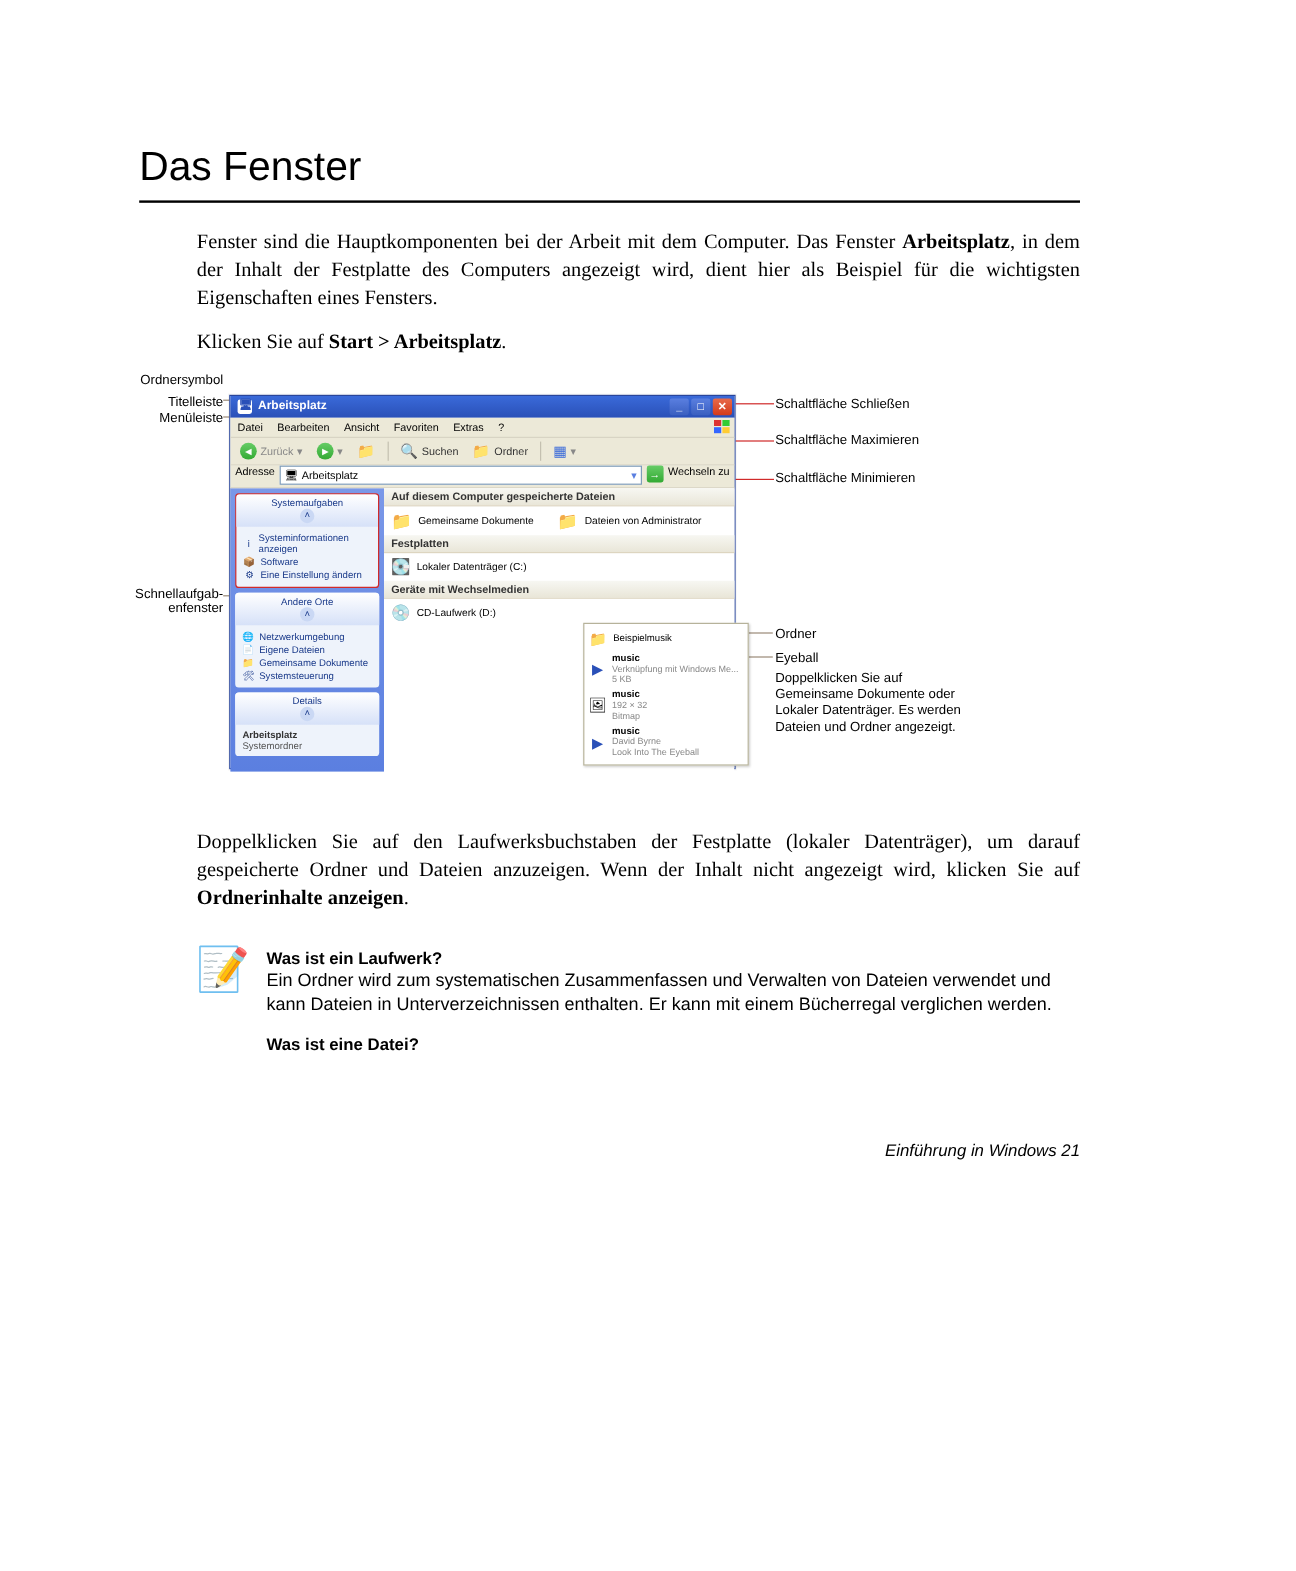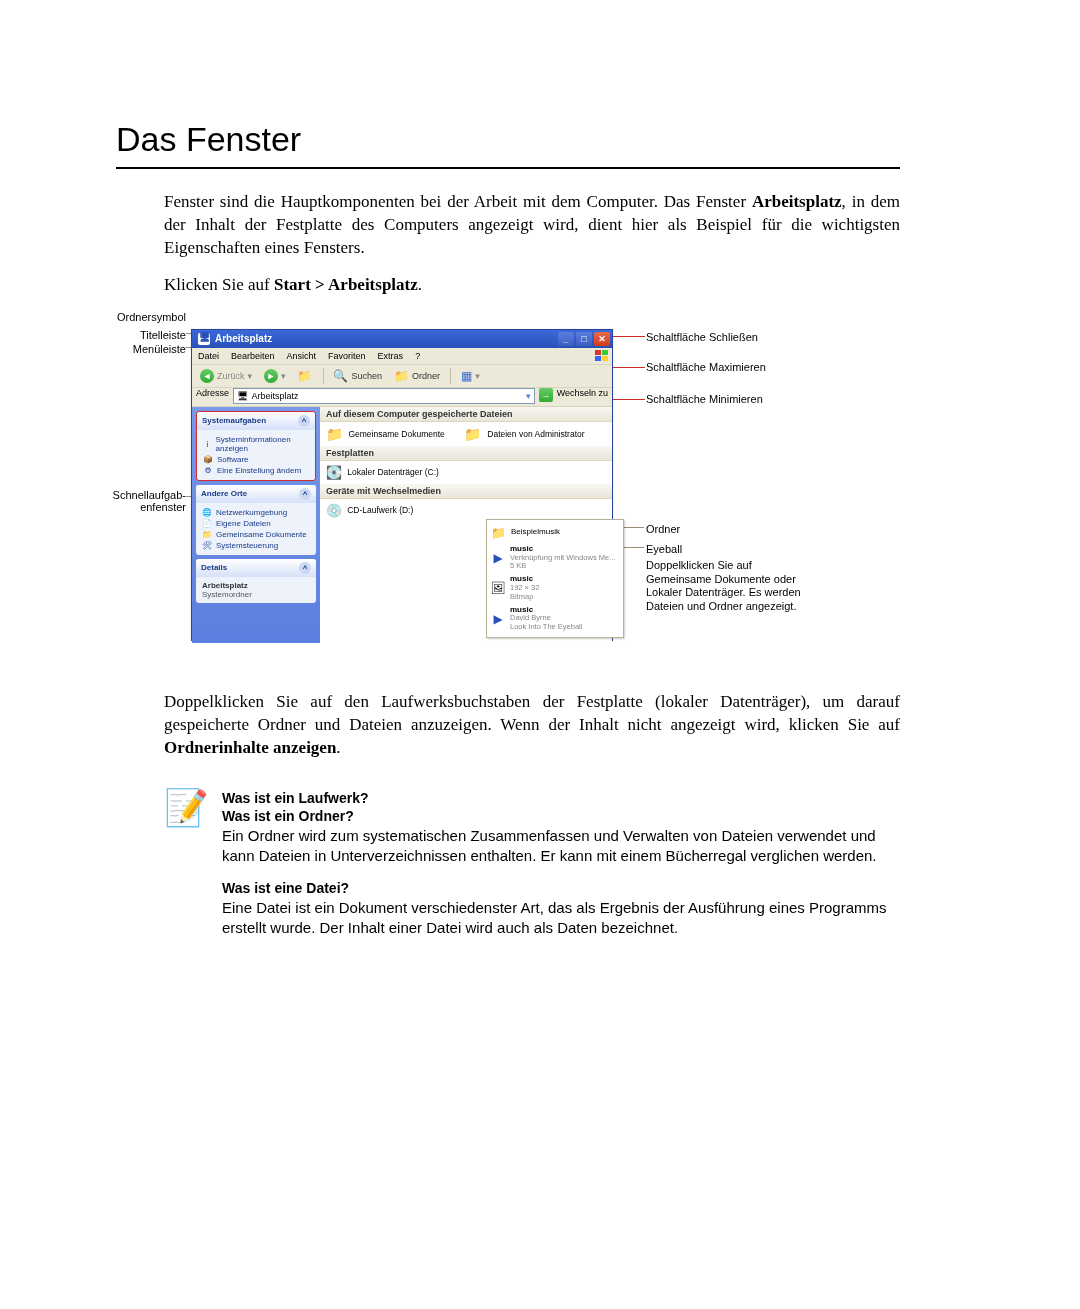--- a/index.html
+++ b/index.html
@@ -138,22 +138,22 @@
     background: #eef3fb;
     border-radius: 3px;
     margin-bottom: 4px;
     font-size: 8px;
   }
   .side-head {
     background: linear-gradient(#fff,#d6e1f8);
     border-radius: 3px 3px 0 0;
     padding: 3px 5px;
     color: #1a3a8a;
-    font-weight: bold;
-    display:flex; justify-content:space-between; align-items:center;
+    font-weight: normal;
+    display:flex; justify-content:space-between; align-items:center;flex-direction:column;
   }
   .side-head .chev{width:12px;height:12px;border-radius:50%;background:#cad8f4;color:#1a3a8a;display:flex;align-items:center;justify-content:center;font-size:8px;}
   .side-body { padding: 4px 6px; }
   .side-item { color:#1a3a8a; padding:1px 0; display:flex; align-items:center; gap:4px;}
   .side-item .si{width:10px;display:inline-block;text-align:center;}
   .content {
     flex:1;
     background: #fff;
     font-size: 9px;
   }
@@ -417,21 +417,22 @@
 
   <div class="body-indent">
     <p>
       <span>Doppelklicken Sie auf den Laufwerksbuchstaben der Festplatte (lokaler Datenträger), um darauf gespeicherte Ordner und Dateien anzuzeigen. Wenn der Inhalt nicht an­gezeigt wird, klicken Sie auf </span><span class="bold">Ordnerinhalte anzeigen</span><span>.</span>
     </p>
 
     <div class="info">
       <div class="iconcol"><span class="pencil">📝</span></div>
       <div>
         <h3>Was ist ein Laufwerk?</h3>
-        <h3>Was ist ein Ordner?</h3>
         <p>Ein Ordner wird zum systematischen Zusammenfassen und Verwalten von Dateien verwendet und kann Dateien in Unterverzeichnissen enthalten. Er kann mit einem Bücherregal verglichen werden.</p>
         <h3>Was ist eine Datei?</h3>
-        <p>Eine Datei ist ein Dokument verschiedenster Art, das als Ergebnis der Aus­führung eines Programms erstellt wurde. Der Inhalt einer Datei wird auch als Daten bezeichnet.</p>
       </div>
     </div>
   </div>
 
+  <div class="footer">
+    <span>Einführung in Windows</span><span>  21</span>
+  </div>
 </div>
 
 </body></html>

